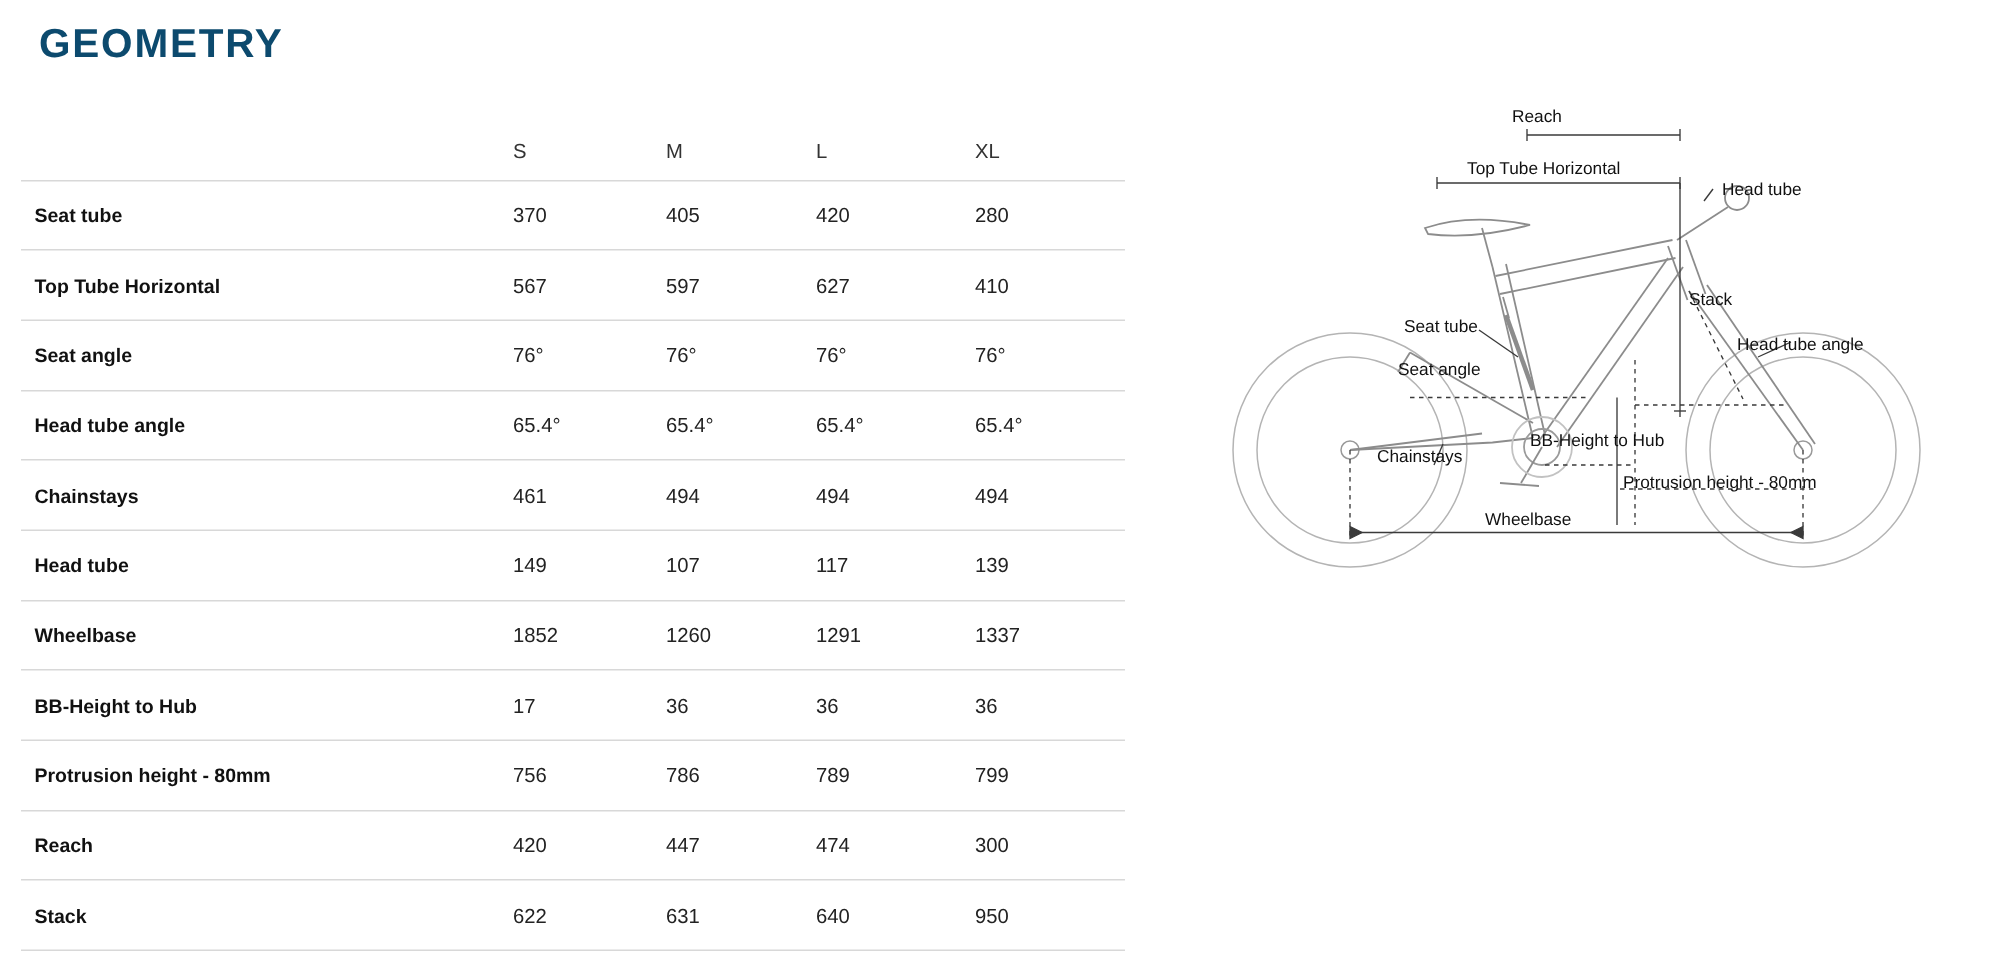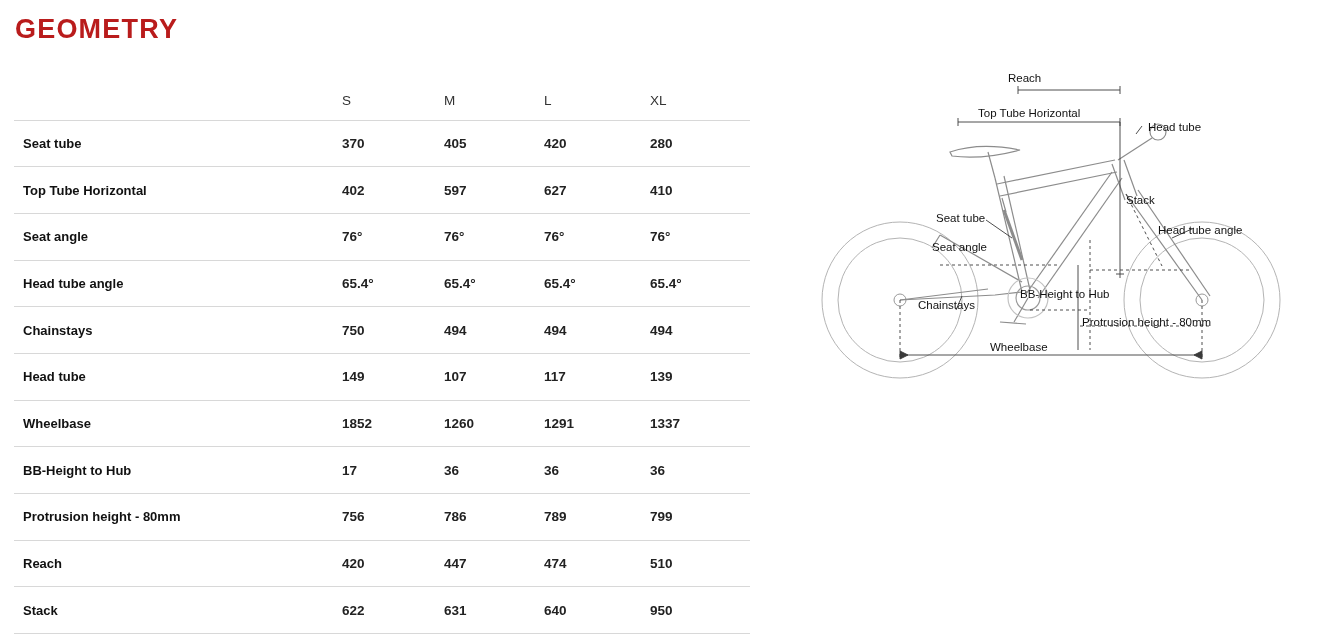--- a/index.html
+++ b/index.html
@@ -8,41 +8,41 @@
     width: 1337px; height: 641px;
     background: #ffffff;
     font-family: "Liberation Sans", sans-serif;
     color: #1a1a1a;
     overflow: hidden;
   }
   .page { position: relative; width: 1337px; height: 641px; }
 
   .page-title {
     position: absolute;
-    left: 15px; top: 14px;
+    left: 26px; top: 14px;
     font-size: 27px;
     font-weight: bold;
     letter-spacing: 1.2px;
-    color: #b91c1c;
+    color: #0c4a6e;
   }
 
   
   .geo-table {
     position: absolute;
     left: 14px; top: 82px;
     width: 736px;
     border-collapse: collapse;
     font-size: 13.5px;
   }
   .geo-table th, .geo-table td {
     text-align: left;
     padding: 0;
     height: 46.7px;
     vertical-align: middle;
-    font-weight: bold;
+    font-weight: normal;
     color: #222;
   }
   .geo-table thead th {
     height: 38px;
     color: #333;
     font-weight: normal;
     border-bottom: 1px solid #d8d8d8;
   }
   .geo-table tbody tr { border-bottom: 1px solid #d8d8d8; }
   .geo-table tbody td.rowlabel {
@@ -94,42 +94,42 @@
     <tbody>
       <tr>
         <td class="rowlabel">Seat tube</td>
         <td class="c1">370</td>
         <td class="c2">405</td>
         <td class="c3">420</td>
         <td class="c4">280</td>
       </tr>
       <tr>
         <td class="rowlabel">Top Tube Horizontal</td>
-        <td class="c1">402</td>
+        <td class="c1">567</td>
         <td class="c2">597</td>
         <td class="c3">627</td>
         <td class="c4">410</td>
       </tr>
       <tr>
         <td class="rowlabel">Seat angle</td>
         <td class="c1">76°</td>
         <td class="c2">76°</td>
         <td class="c3">76°</td>
         <td class="c4">76°</td>
       </tr>
       <tr>
         <td class="rowlabel">Head tube angle</td>
         <td class="c1">65.4°</td>
         <td class="c2">65.4°</td>
         <td class="c3">65.4°</td>
         <td class="c4">65.4°</td>
       </tr>
       <tr>
         <td class="rowlabel">Chainstays</td>
-        <td class="c1">750</td>
+        <td class="c1">461</td>
         <td class="c2">494</td>
         <td class="c3">494</td>
         <td class="c4">494</td>
       </tr>
       <tr>
         <td class="rowlabel">Head tube</td>
         <td class="c1">149</td>
         <td class="c2">107</td>
         <td class="c3">117</td>
         <td class="c4">139</td>
@@ -153,21 +153,21 @@
         <td class="c1">756</td>
         <td class="c2">786</td>
         <td class="c3">789</td>
         <td class="c4">799</td>
       </tr>
       <tr>
         <td class="rowlabel">Reach</td>
         <td class="c1">420</td>
         <td class="c2">447</td>
         <td class="c3">474</td>
-        <td class="c4">510</td>
+        <td class="c4">300</td>
       </tr>
       <tr>
         <td class="rowlabel">Stack</td>
         <td class="c1">622</td>
         <td class="c2">631</td>
         <td class="c3">640</td>
         <td class="c4">950</td>
       </tr>
     </tbody>
   </table>

